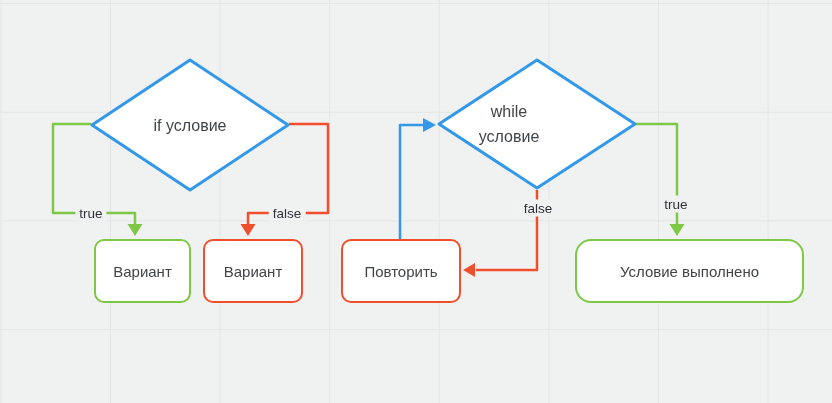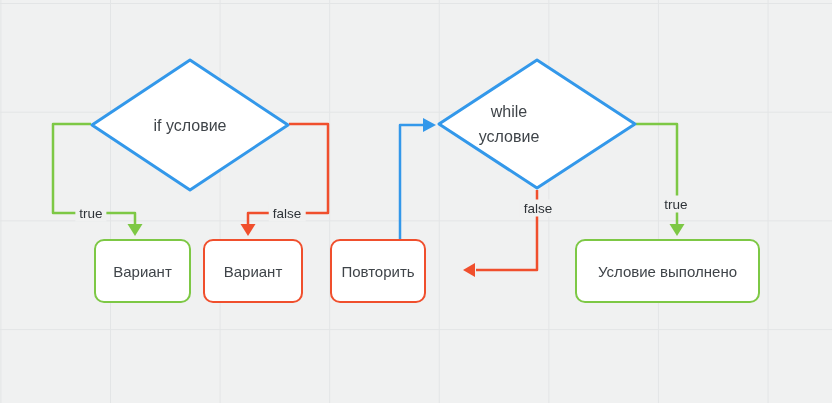--- a/index.html
+++ b/index.html
@@ -104,25 +104,25 @@
   <div class="diamond-label wrap" style="left:509px; top:124px;">while условие</div>
 
   <div class="node green" style="left:86px; top:239px; width:97px; height:64px;">
     <span>Вариант</span>
   </div>
 
   <div class="node red" style="left:195px; top:239px; width:100px; height:64px;">
     <span>Вариант</span>
   </div>
 
-  <div class="node red" style="left:322px; top:239px; width:96px; height:64px;">
+  <div class="node red" style="left:333px; top:239px; width:120px; height:64px;">
     <span>Повторить</span>
   </div>
 
-  <div class="node green" style="left:567px; top:239px; width:185px; height:64px;">
+  <div class="node green" style="left:567px; top:239px; width:229px; height:64px;border-radius:16px;">
     <span>Условие выполнено</span>
   </div>
 
   <span class="edge-label" style="left:91px; top:213px;">true</span>
   <span class="edge-label" style="left:287px; top:213px;">false</span>
   <span class="edge-label" style="left:538px; top:208px;">false</span>
   <span class="edge-label" style="left:676px; top:204px;">true</span>
 
 </div>
 

